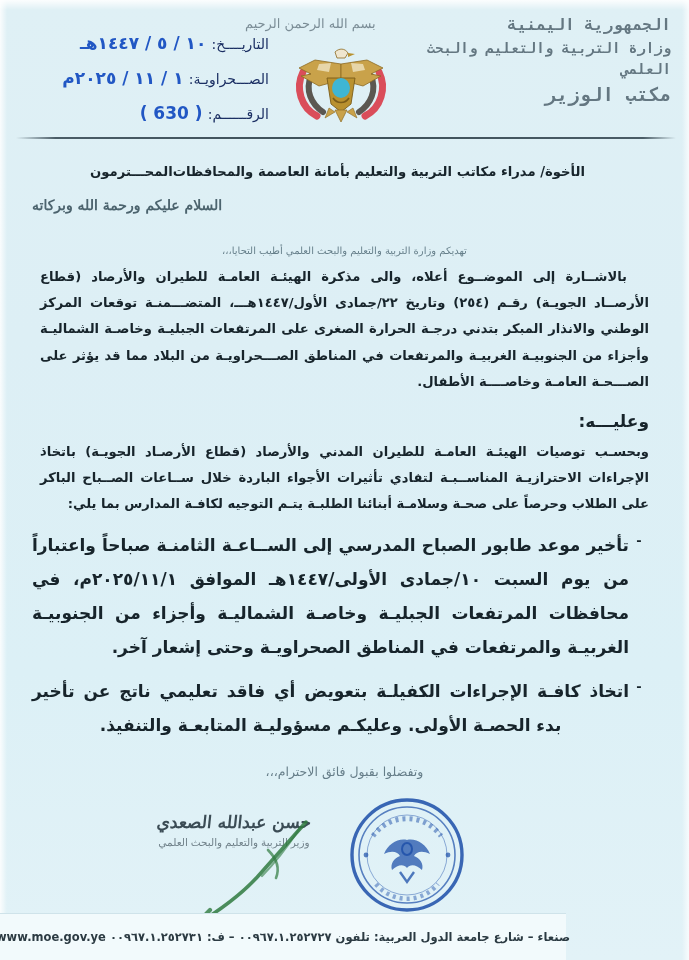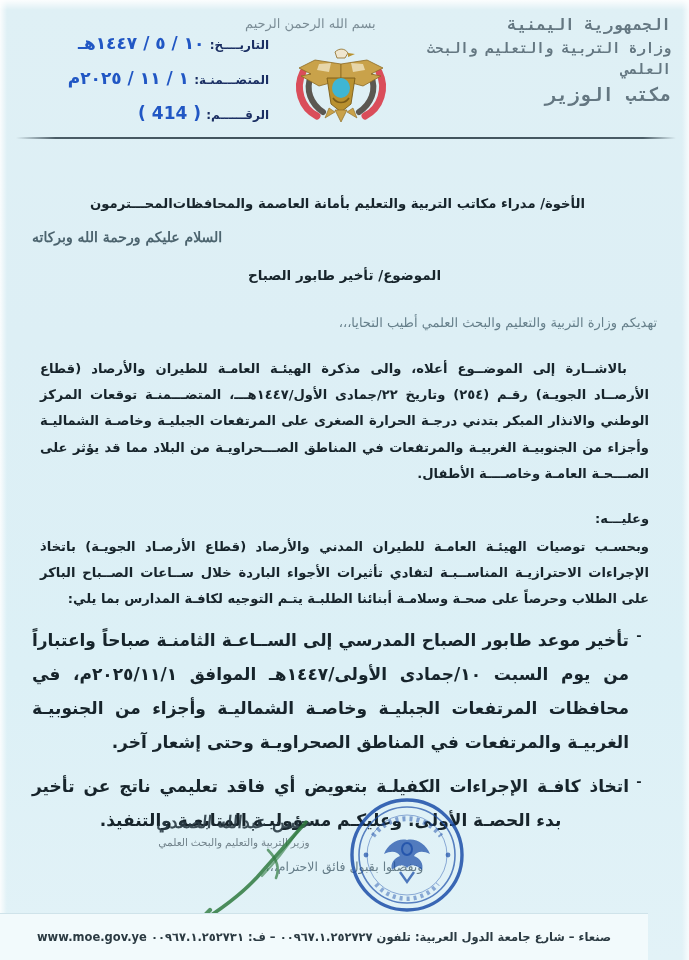--- a/index.html
+++ b/index.html
@@ -88,22 +88,22 @@
     color: #1f4fa8;
     font-size: 15px;
     font-weight: 700;
     line-height: 2.05;
     text-align: right;
     font-family: "DejaVu Sans", "Liberation Sans", sans-serif;
   }
   .meta-row { white-space: nowrap; }
   .meta-label {
     color: #1b2f63;
-    font-size: 12px;
-    font-weight: 700;
+    font-size: 14px;
+    font-weight: 400;
   }
   .meta-value {
     color: #2157c4;
     font-size: 17px;
     font-weight: 700;
     letter-spacing: 1px;
   }
 
   .divider {
     position: absolute;
@@ -131,21 +131,20 @@
     justify-content: space-between;
     margin-top: 12px;
     padding: 0 72px 0 78px;
   }
   .addressee {
     font-size: 13.2px;
     font-weight: 700;
     color: #17242b;
     white-space: nowrap;
     letter-spacing: -0.2px;
-    margin-top: 32px;
   }
   .respected {
     font-size: 13.2px;
     font-weight: 700;
     color: #17242b;
     white-space: nowrap;
     letter-spacing: 1.6px;
   }
 
   .salutation {
@@ -160,44 +159,44 @@
 
   .subject {
     text-align: center;
     margin-top: 22px;
     font-size: 13.5px;
     font-weight: 700;
     color: #17242b;
   }
 
   .greeting {
-    text-align: right;
+    text-align: center;
     margin-top: 32px;
-    font-size: 13px;
+    font-size: 10px;
     color: #56707c;
     font-family: "DejaVu Serif", "Liberation Serif", serif;
     opacity: 0.88;
     letter-spacing: 0.4px;
   }
 
   .para {
-    margin-top: 26px;
+    margin-top: 8px;
     font-size: 13.1px;
     line-height: 2.0;
     font-weight: 700;
     color: #17242b;
     text-align: justify;
     text-align-last: right;
     padding: 0 8px;
   }
   .para.indent-first { text-indent: 22px; }
 
   .section-label {
-    margin-top: 24px;
-    font-size: 13px;
+    margin-top: 16px;
+    font-size: 17px;
     font-weight: 700;
     color: #17242b;
     text-align: right;
     padding-right: 8px;
     letter-spacing: 1.2px;
   }
 
   .para2 {
     margin-top: 8px;
     font-size: 13.1px;
@@ -298,21 +297,21 @@
     width: 170px;
     height: 118px;
     pointer-events: none;
   }
 
   
   .footer {
     position: absolute;
     bottom: 0;
     left: 0;
-    width: 648px;
+    width: 566px;
     height: 46px;
     background: #f2fafc;
     border-top: 1px solid #cfe3ea;
     display: flex;
     align-items: center;
     justify-content: center;
   }
   .footer-text {
     font-size: 11.5px;
     color: #2b3a42;
@@ -370,42 +369,41 @@
         <path d="M68 66 L72 76 L62 70 Z" fill="#c9a24a" stroke="#8d6a22" stroke-width="0.6"></path>
       </svg>
     </div>
 
     <div class="meta">
       <div class="meta-row">
         <span class="meta-label">التاريــــخ:</span>
         <span class="meta-value">١٠ / ٥ / ١٤٤٧هـ</span>
       </div>
       <div class="meta-row">
-        <span class="meta-label">المتضـــمنـة:</span>
+        <span class="meta-label">الصـــحراويـة:</span>
         <span class="meta-value">١ / ١١ / ٢٠٢٥م</span>
       </div>
       <div class="meta-row">
         <span class="meta-label">الرقــــــم:</span>
-        <span class="meta-value">( 414 )</span>
+        <span class="meta-value">( 630 )</span>
       </div>
     </div>
   </div>
 
   <div class="divider"></div>
 
   <div class="body">
 
     <div class="addressee-row">
       <div class="addressee">الأخوة/ مدراء مكاتب التربية والتعليم بأمانة العاصمة والمحافظات</div>
       <div class="respected">المحـــترمون</div>
     </div>
 
     <div class="salutation">السلام عليكم ورحمة الله وبركاته</div>
 
-    <div class="subject">الموضوع/ تأخير طابور الصباح</div>
 
     <div class="greeting">تهديكم وزارة التربية والتعليم والبحث العلمي أطيب التحايا،،،</div>
 
     <div class="para indent-first">بالاشــارة إلى الموضــوع أعلاه، والى مذكرة الهيئـة العامـة للطيران والأرصاد (قطاع الأرصــاد الجويـة) رقـم (٢٥٤) وتاريخ ٢٢/جمادى الأول/١٤٤٧هـــ، المتضـــمنـة توقعات المركز الوطني والانذار المبكر بتدني درجـة الحرارة الصغرى على المرتفعات الجبليـة وخاصـة الشماليـة وأجزاء من الجنوبيـة الغربيـة والمرتفعات في المناطق الصـــحراويـة من البلاد مما قد يؤثر على الصـــحـة العامـة وخاصــــة الأطفال.</div>
 
     <div class="section-label">وعليـــه:</div>
 
     <div class="para2">وبحسـب توصيات الهيئـة العامـة للطيران المدني والأرصاد (قطاع الأرصـاد الجويـة) باتخاذ الإجراءات الاحترازيـة المناســبـة لتفادي تأثيرات الأجواء الباردة خلال ســاعات الصــباح الباكر على الطلاب وحرصاً على صحـة وسلامـة أبنائنا الطلبـة يتـم التوجيه لكافـة المدارس بما يلي:</div>
 
     <ul class="bullets">

